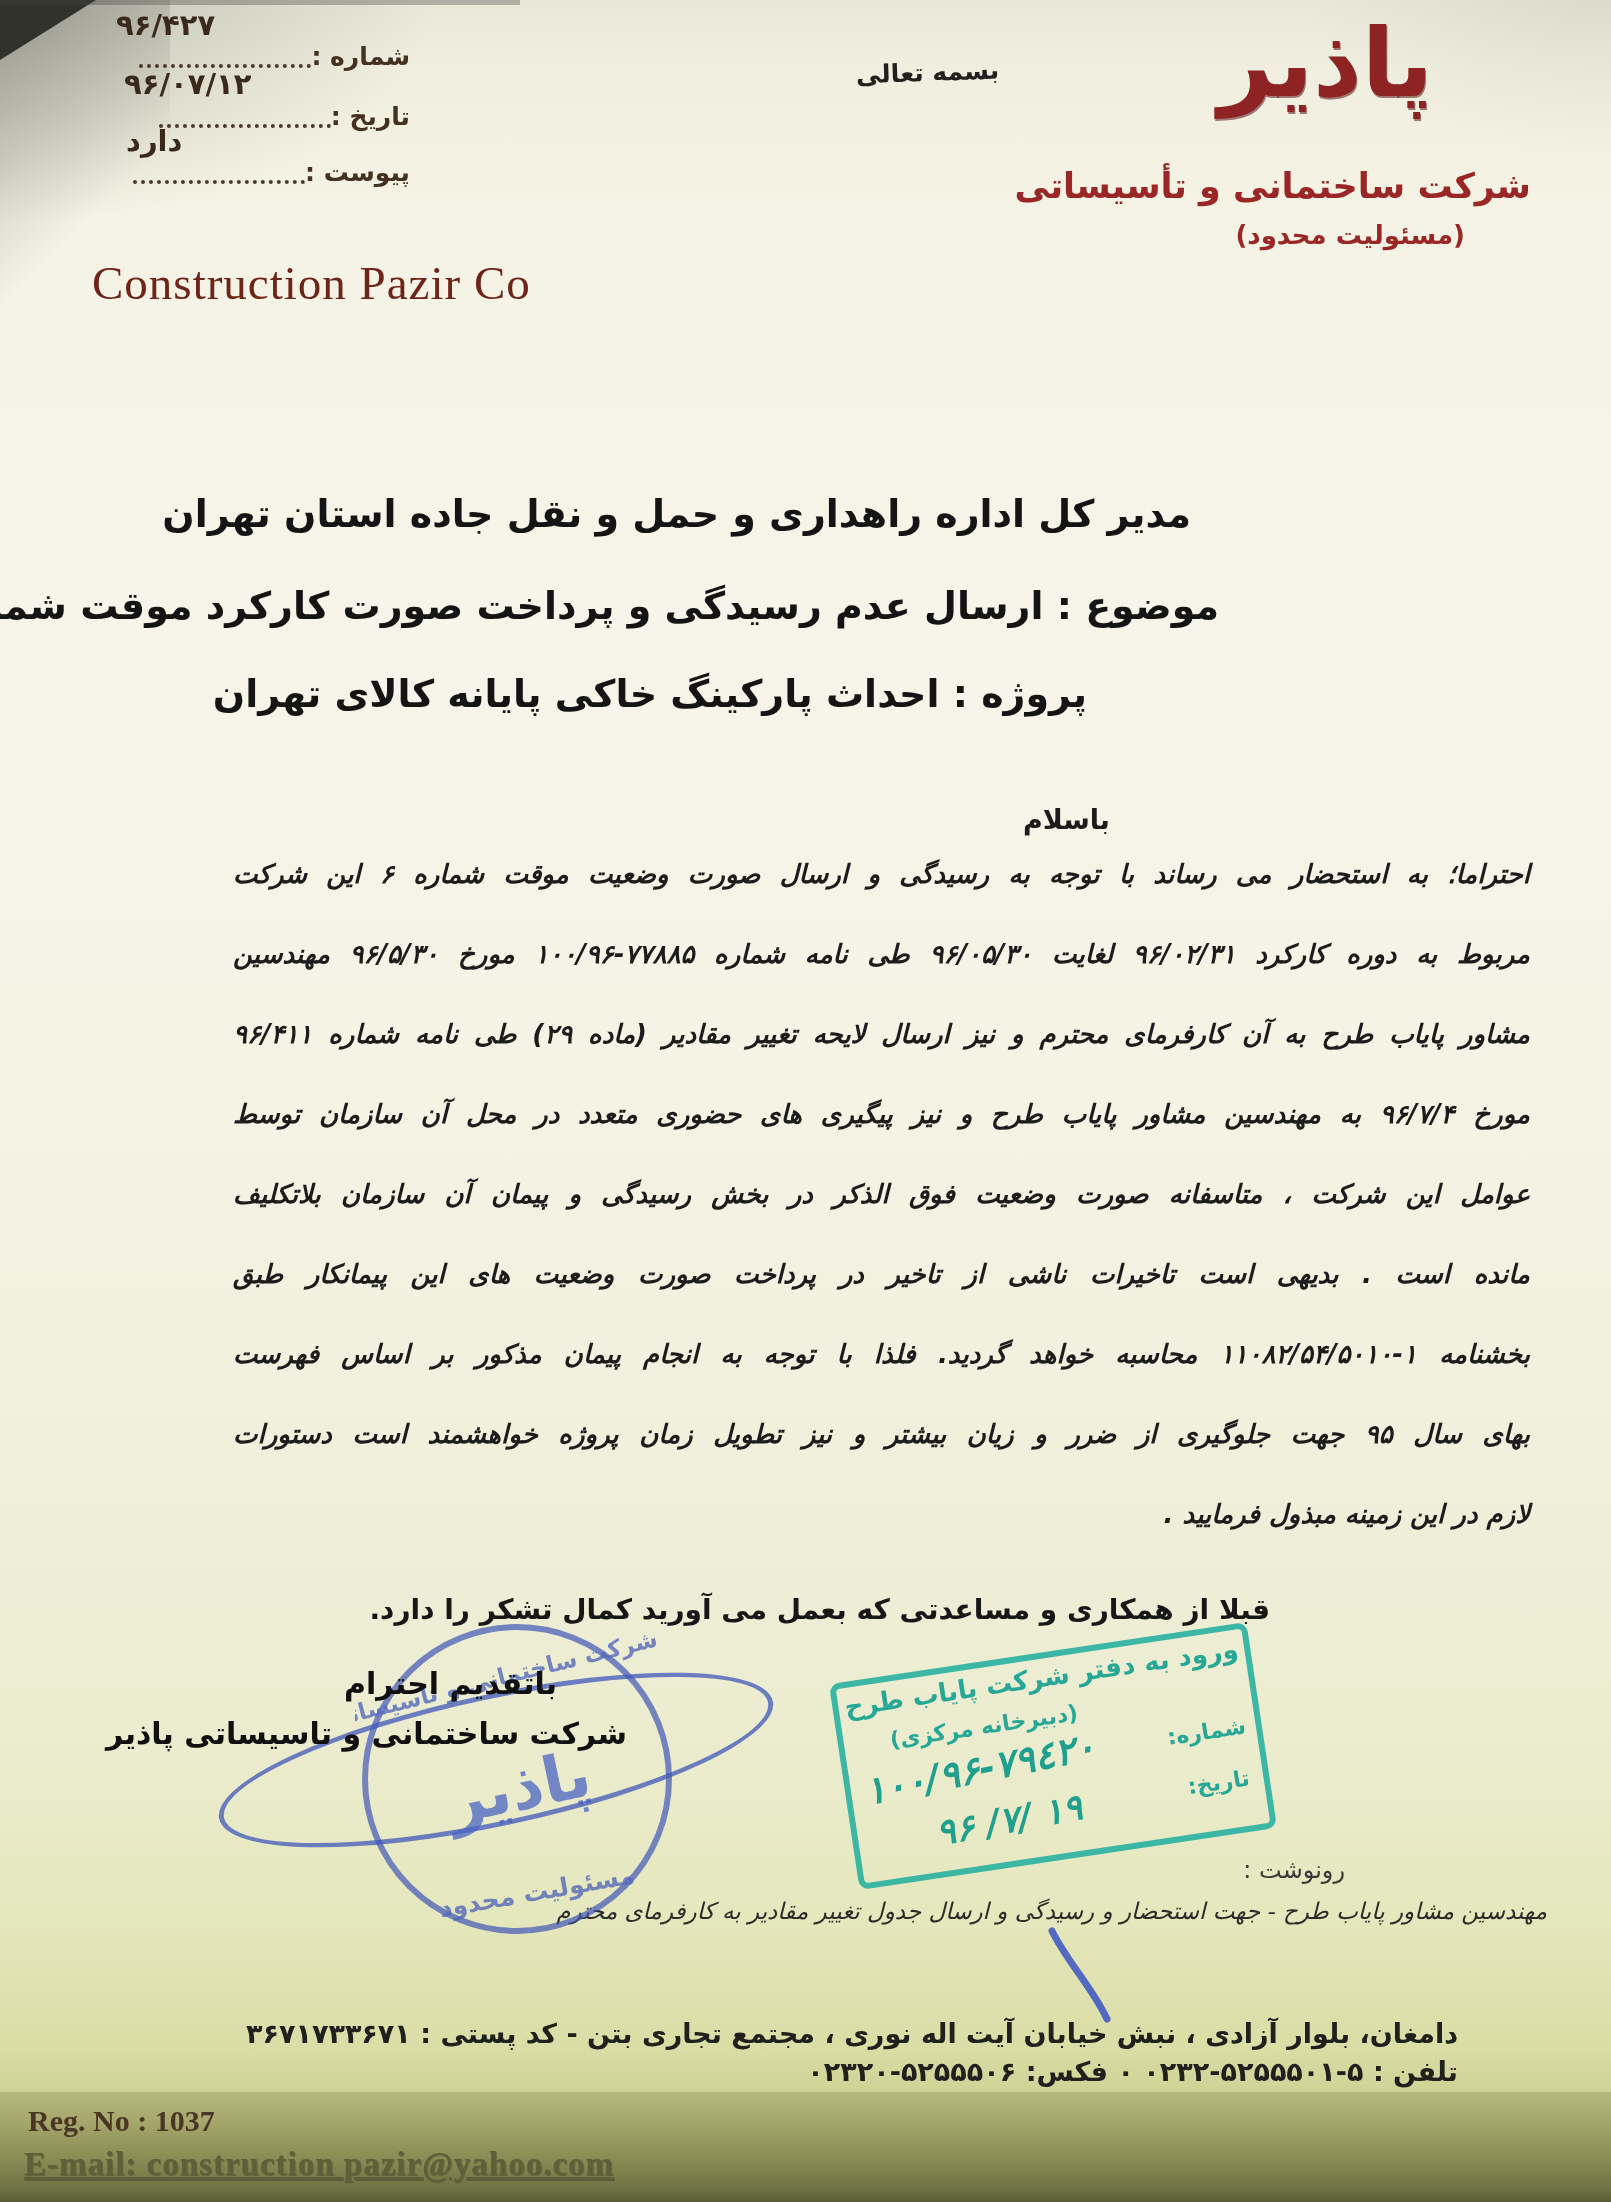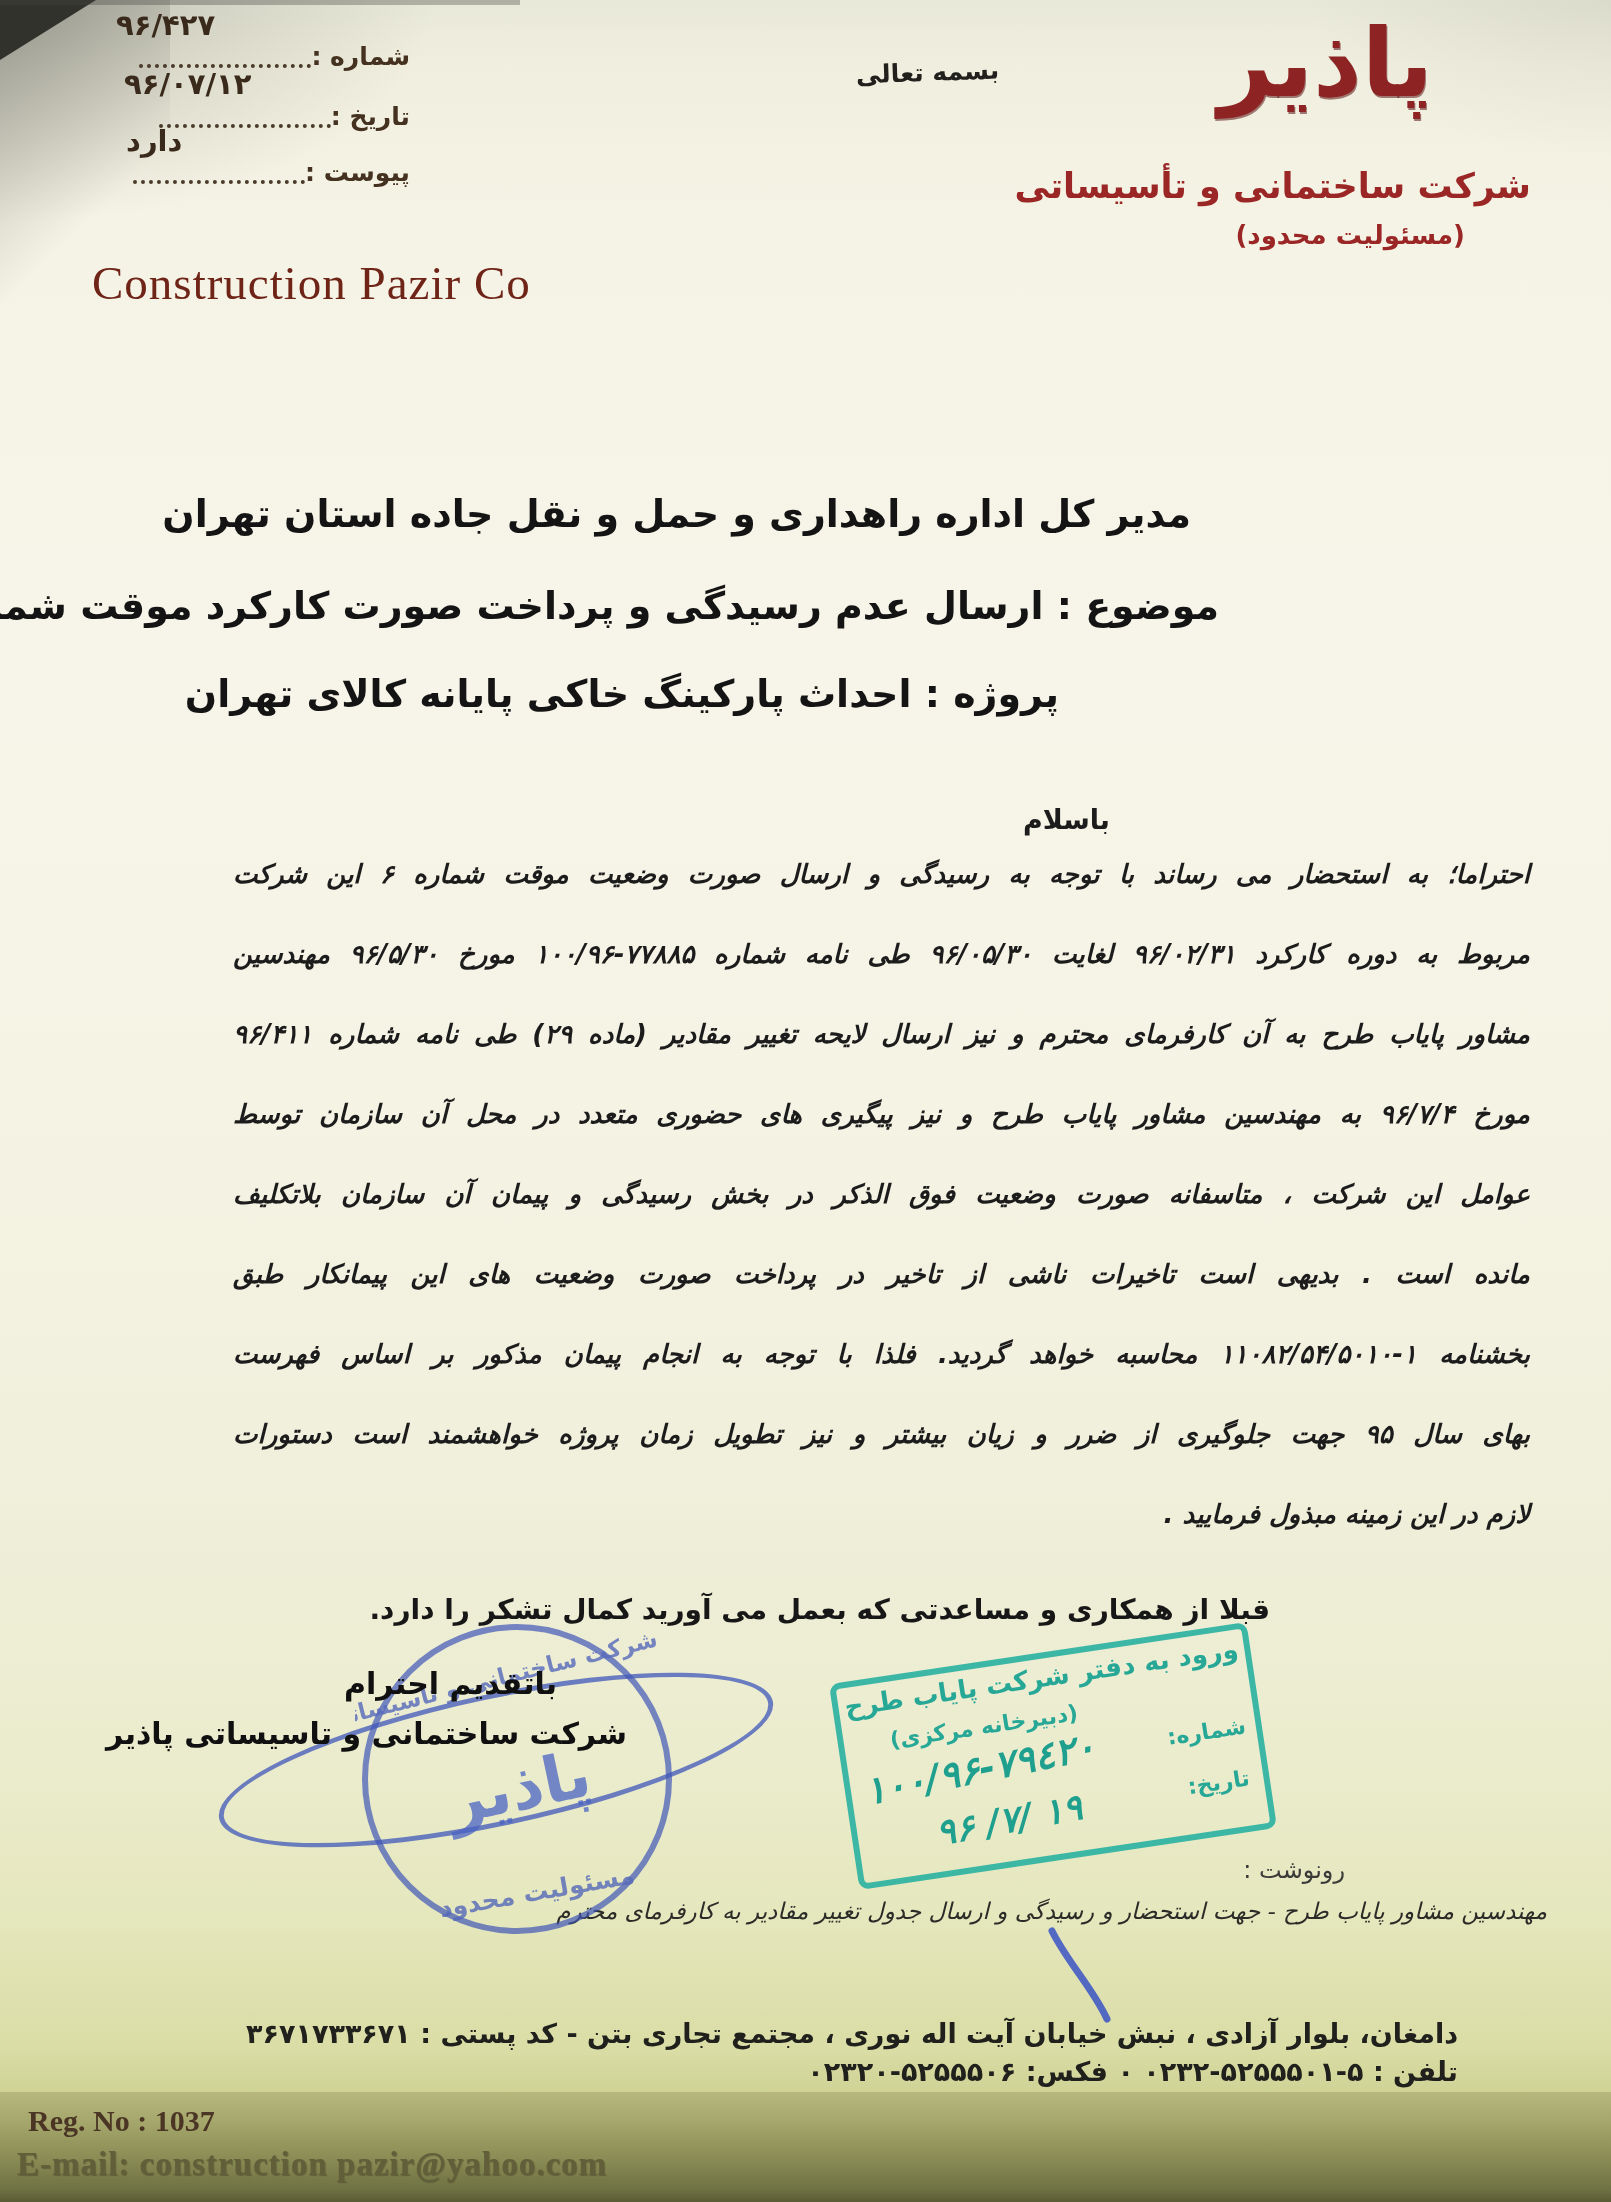--- a/index.html
+++ b/index.html
@@ -116,21 +116,21 @@
   <div class="abs bismillah nw" style="left:856px;top:58px;">بسمه تعالی</div>
 
   <div class="abs brand-name rtl nw" style="right:178px;top:16px;">پاذیر</div>
   <div class="abs brand-l1 rtl nw" style="right:80px;top:166px;">شرکت ساختمانی و تأسیساتی</div>
   <div class="abs brand-l2 rtl nw" style="right:146px;top:220px;">(مسئولیت محدود)</div>
 
   <div class="abs brand-en nw" style="left:92px;top:256px;">Construction Pazir Co</div>
 
   <div class="abs h-bold rtl nw" style="right:420px;top:492px;">مدیر کل اداره راهداری و حمل و نقل جاده استان تهران</div>
   <div class="abs h-bold rtl nw" style="right:392px;top:584px;">موضوع : ارسال عدم رسیدگی و پرداخت صورت کارکرد موقت شماره ۶</div>
-  <div class="abs h-bold rtl nw" style="right:552px;top:672px;">پروژه : احداث پارکینگ خاکی پایانه کالای تهران</div>
+  <div class="abs h-bold rtl nw" style="right:524px;top:672px;">پروژه : احداث پارکینگ خاکی پایانه کالای تهران</div>
   <div class="abs salut rtl nw" style="right:501px;top:758px;margin-top:46px;">باسلام</div>
 
   <div class="abs" id="body-text">
     <div class="bline">احتراما؛ به استحضار می رساند با توجه به رسیدگی و ارسال صورت وضعیت موقت شماره ۶ این شرکت</div>
     <div class="bline">مربوط به دوره کارکرد ۹۶/۰۲/۳۱ لغایت ۹۶/۰۵/۳۰ طی نامه شماره ۷۷۸۸۵-۱۰۰/۹۶ مورخ ۹۶/۵/۳۰ مهندسین</div>
     <div class="bline">مشاور پایاب طرح به آن کارفرمای محترم و نیز ارسال لایحه تغییر مقادیر (ماده ۲۹) طی نامه شماره ۹۶/۴۱۱</div>
     <div class="bline">مورخ ۹۶/۷/۴ به مهندسین مشاور پایاب طرح و نیز پیگیری های حضوری متعدد در محل آن سازمان توسط</div>
     <div class="bline">عوامل این شرکت ، متاسفانه صورت وضعیت فوق الذکر در بخش رسیدگی و پیمان آن سازمان بلاتکلیف</div>
     <div class="bline">مانده است . بدیهی است تاخیرات ناشی از تاخیر در پرداخت صورت وضعیت های این پیمانکار طبق</div>
     <div class="bline">بخشنامه ۱-۱۱۰۸۲/۵۴/۵۰۱۰ محاسبه خواهد گردید. فلذا با توجه به انجام پیمان مذکور بر اساس فهرست</div>
@@ -167,15 +167,15 @@
 
   <svg class="abs" style="left:1040px;top:1925px;" width="80" height="100" viewBox="0 0 80 100">
     <path d="M12,6 C28,38 52,62 67,94" stroke="#3a53c4" stroke-width="7" fill="none" stroke-linecap="round" opacity="0.85"></path>
   </svg>
 
   <div class="abs foot-address nw" style="right:153px;top:2018px;">دامغان، بلوار آزادی ، نبش خیابان آیت اله نوری ، مجتمع تجاری بتن - کد پستی : ۳۶۷۱۷۳۳۶۷۱</div>
   <div class="abs foot-phone nw" style="right:153px;top:2056px;">تلفن : ۵-۵۲۵۵۵۰۱-۰۲۳۲ ۰   فکس: ۵۲۵۵۵۰۶-۰۲۳۲۰</div>
 
   <div class="abs band"></div>
   <div class="abs reg nw" style="left:28px;top:2104px;">Reg. No : 1037</div>
-  <div class="abs email nw" style="left:17px;top:2146px;">E-mail: construction pazir@yahoo.com</div>
+  <div class="abs email nw" style="left:24px;top:2146px;text-decoration:underline;">E-mail: construction pazir@yahoo.com</div>
 
 </div>
 
 </body></html>

